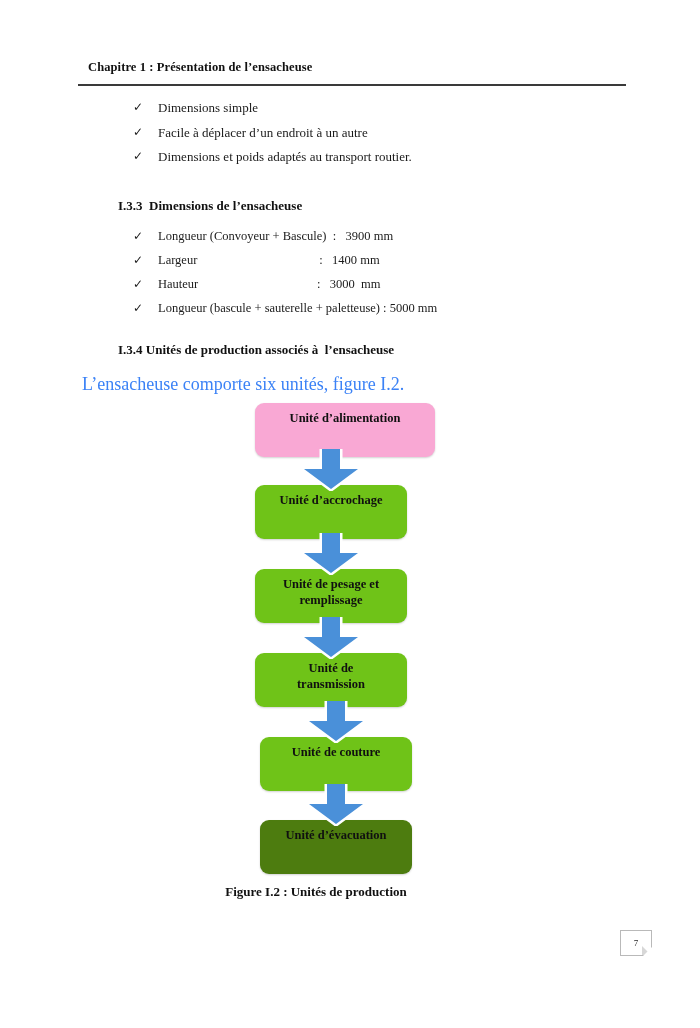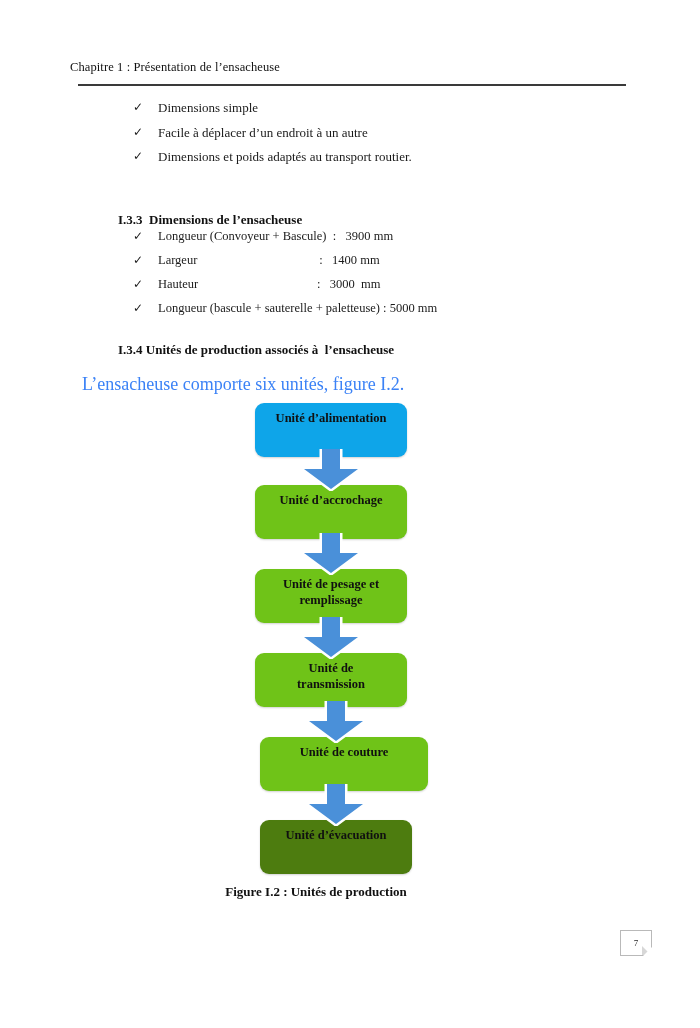--- a/index.html
+++ b/index.html
@@ -18,25 +18,25 @@
 
   .page {
     position: absolute;
     inset: 0;
     background: #ffffff;
   }
 
   
   .doc-header {
     position: absolute;
-    left: 70px;
+    left: 88px;
     top: 60px;
     width: 548px;
     font-size: 12.5px;
-    font-weight: normal;
+    font-weight: bold;
     letter-spacing: 0.1px;
     color: #111;
   }
   .header-rule {
     position: absolute;
     left: 78px;
     top: 84px;
     width: 548px;
     height: 0;
     border-top: 2px solid #3a3a3a;
@@ -73,21 +73,21 @@
   #features-list li { margin-bottom: 11px; }
 
   
   .sub-heading {
     position: absolute;
     font-size: 13px;
     font-weight: bold;
     color: #111;
     white-space: pre;
   }
-  #heading-133 { left: 118px; top: 198px; margin-top: 14px; }
+  #heading-133 { left: 118px; top: 198px; }
   #heading-134 { left: 118px; top: 342px; text-align: right; }
 
   #dimensions-list {
     left: 133px;
     top: 230px;
   }
   #dimensions-list li {
     margin-bottom: 11px;
     font-size: 12.5px;
   }
@@ -203,35 +203,35 @@
       <li><span class="tick">✓</span><span>Longueur (Convoyeur + Bascule)  :   3900 mm</span></li>
       <li><span class="tick">✓</span><span>Largeur                                       :   1400 mm</span></li>
       <li><span class="tick">✓</span><span>Hauteur                                      :   3000  mm</span></li>
       <li><span class="tick">✓</span><span>Longueur (bascule + sauterelle + paletteuse) : 5000 mm</span></li>
     </ul>
 
   <div class="sub-heading" id="heading-134">I.3.4 Unités de production associés à  l’ensacheuse</div>
   <div class="intro-paragraph">L’ensacheuse comporte six unités, figure I.2.</div>
 
   <div class="flowchart" id="flowchart">
-      <div class="flow-node" style="left: 255px; top: 403px; width: 152px; height: 54px; background: #0ea5e9; text-align: center;">
+      <div class="flow-node" style="left: 255px; top: 403px; width: 180px; height: 54px; background: #f9a8d4; text-align: center;">
         <span class="node-label">Unité d’alimentation</span>
       </div>
       <div class="flow-node" style="left: 255px; top: 485px; width: 152px; height: 54px; background: rgb(111, 195, 24);">
         <span class="node-label">Unité d’accrochage</span>
       </div>
       <div class="flow-node" style="left: 255px; top: 569px; width: 152px; height: 54px; background: rgb(111, 195, 24);">
         <span class="node-label">Unité  de pesage et
 remplissage</span>
       </div>
       <div class="flow-node" style="left: 255px; top: 653px; width: 152px; height: 54px; background: rgb(111, 195, 24);">
         <span class="node-label">Unité de
 transmission</span>
       </div>
-      <div class="flow-node" style="left: 260px; top: 737px; width: 168px; height: 54px; background: rgb(111, 195, 24);">
+      <div class="flow-node" style="left: 260px; top: 737px; width: 152px; height: 54px; background: rgb(111, 195, 24);">
         <span class="node-label">Unité de couture</span>
       </div>
       <div class="flow-node" style="left: 260px; top: 820px; width: 152px; height: 54px; background: #4d7c0f;">
         <span class="node-label">Unité d’évacuation</span>
       </div>
       <svg class="flow-arrow" width="62" height="42" viewBox="0 0 62 42" style="left: 300px; top: 449px;">
         <polygon points="22,0 40,0 40,20 58,20 31,40 4,20 22,20" fill="none" stroke="#ffffff" stroke-width="5" stroke-linejoin="round"></polygon>
         <polygon points="22,0 40,0 40,20 58,20 31,40 4,20 22,20" fill="#4a90d9"></polygon>
       </svg>
       <svg class="flow-arrow" width="62" height="42" viewBox="0 0 62 42" style="left: 300px; top: 533px;">

